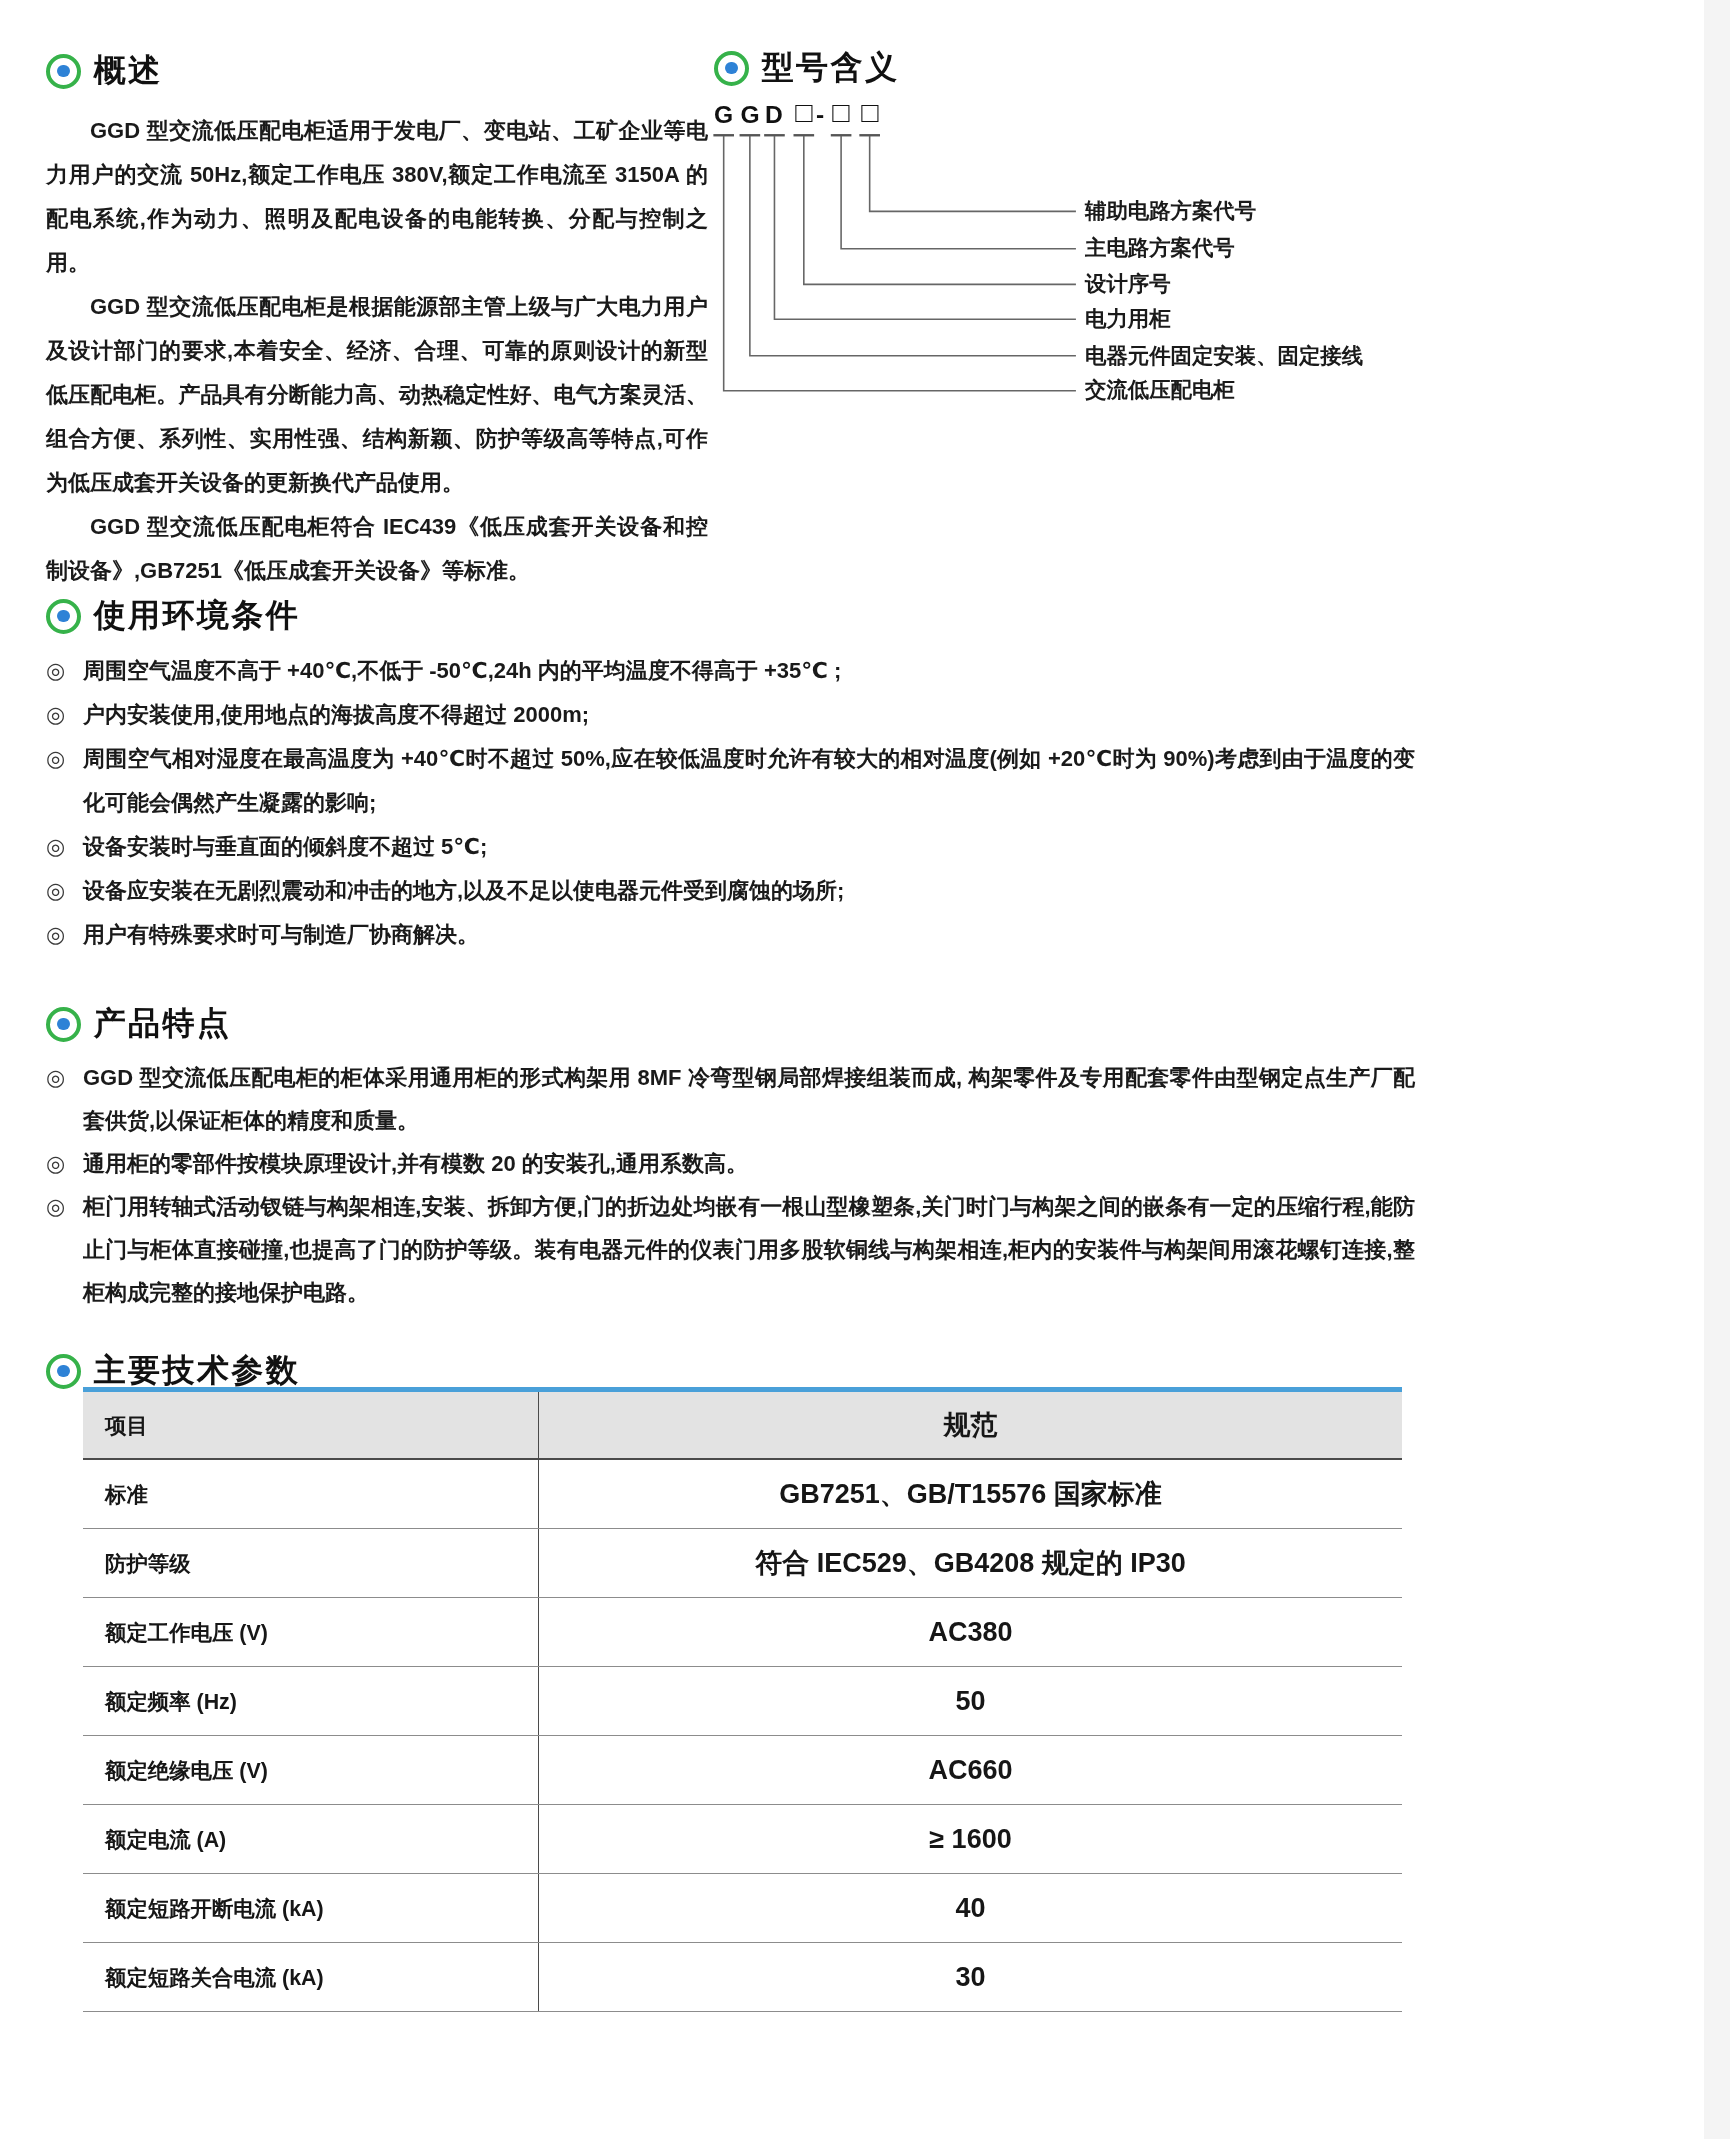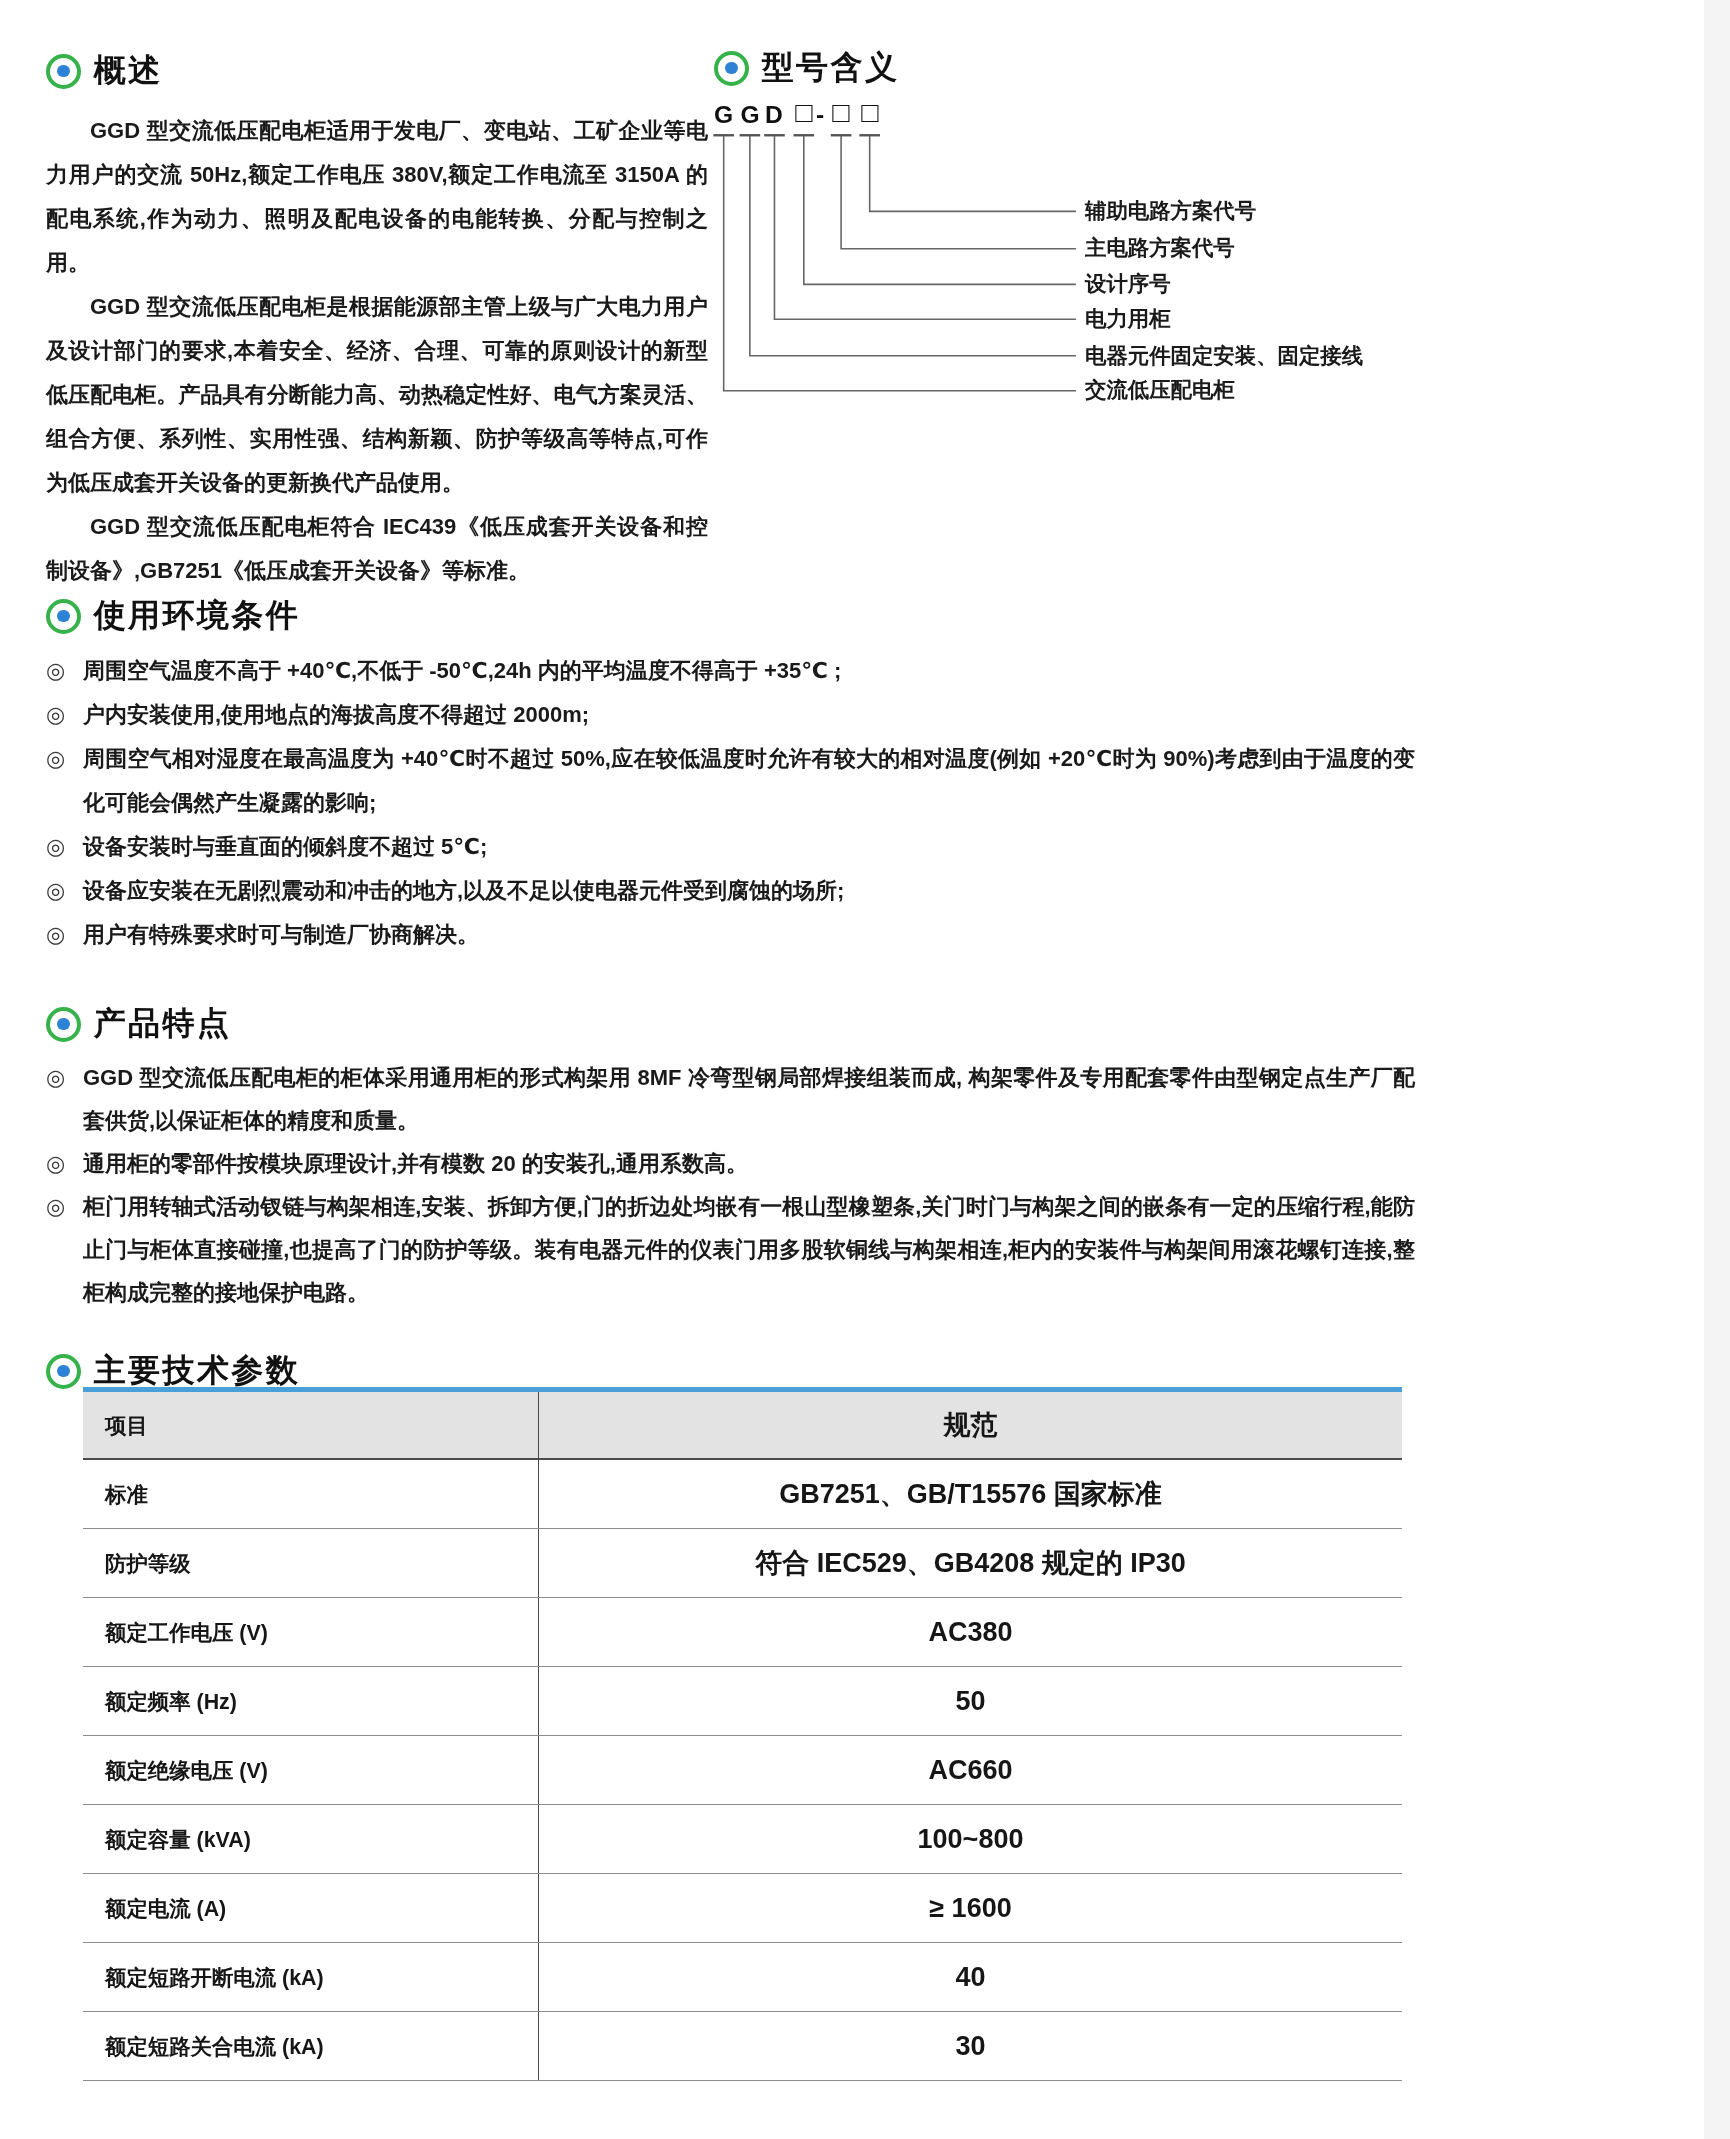--- a/index.html
+++ b/index.html
@@ -166,24 +166,20 @@
     </div>
     <div class="trow">
       <div class="cell1">额定频率 (Hz)</div>
       <div class="cell2">50</div>
     </div>
     <div class="trow">
       <div class="cell1">额定绝缘电压 (V)</div>
       <div class="cell2">AC660</div>
     </div>
     <div class="trow">
-      <div class="cell1">额定容量 (kVA)</div>
-      <div class="cell2">100~800</div>
-    </div>
-    <div class="trow">
       <div class="cell1">额定电流 (A)</div>
       <div class="cell2">≥ 1600</div>
     </div>
     <div class="trow">
       <div class="cell1">额定短路开断电流 (kA)</div>
       <div class="cell2">40</div>
     </div>
     <div class="trow">
       <div class="cell1">额定短路关合电流 (kA)</div>
       <div class="cell2">30</div>

